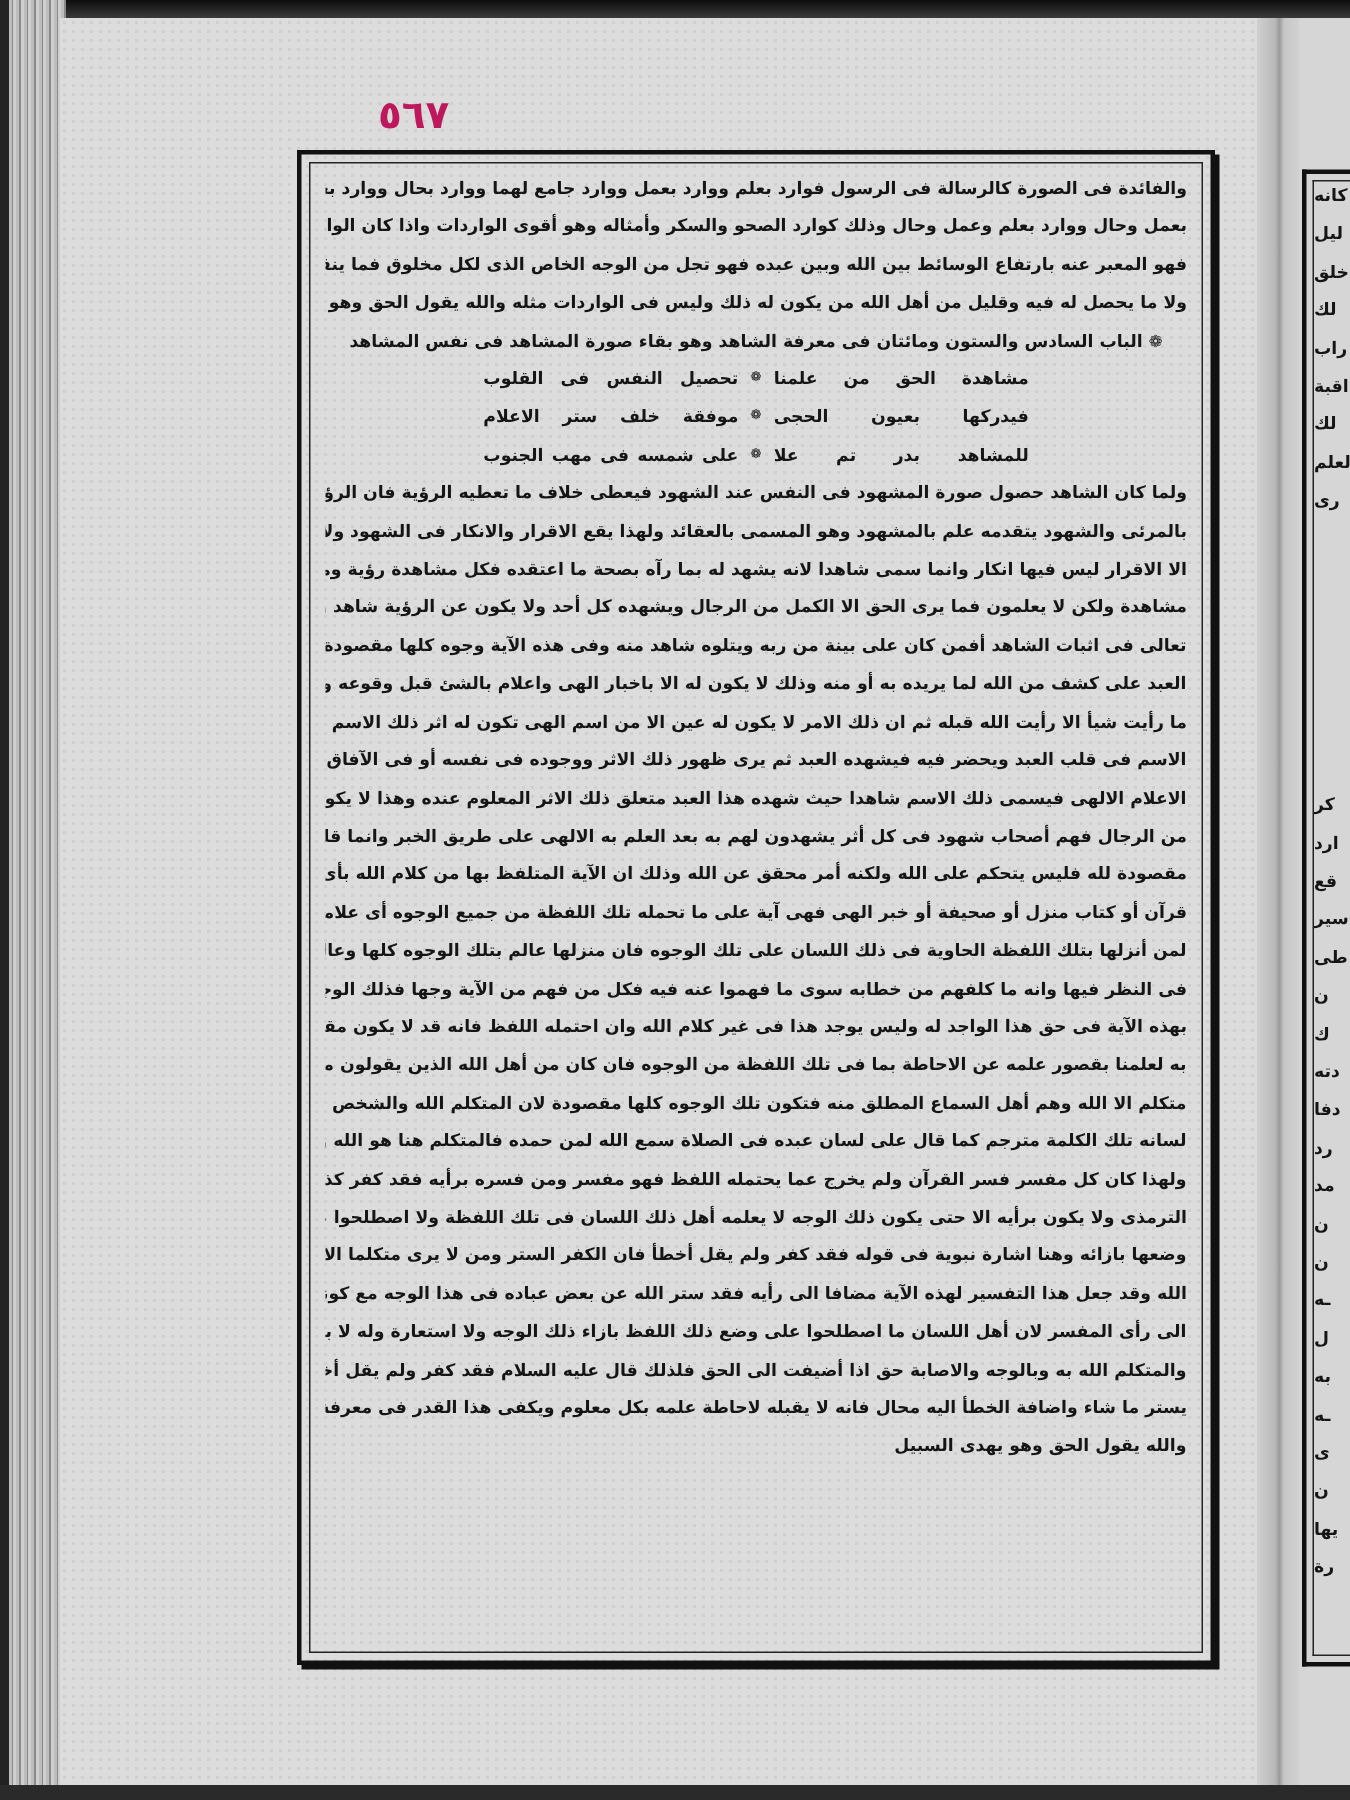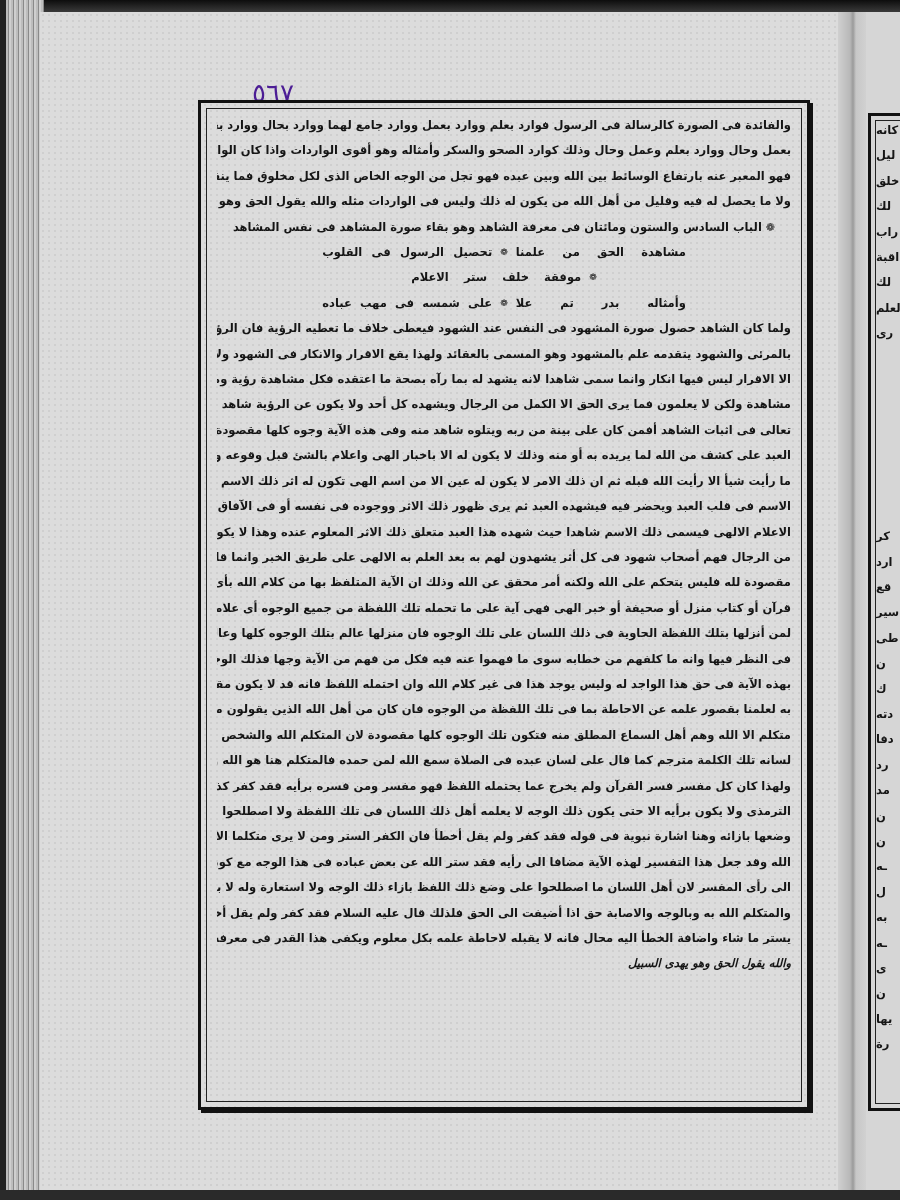--- a/index.html
+++ b/index.html
@@ -35,42 +35,42 @@
   }
   .gutter {
     position:absolute; left:838px; top:12px; width:30px; height:1178px;
     background:linear-gradient(90deg,#d0d0d0,#b8b8b8 40%,#9a9a9a 50%,#c7c7c7 60%,#d3d3d3);
   }
   .next-page {
     position:absolute; left:866px; top:12px; width:34px; height:1178px;
     background:#d6d6d6;
   }
   .page-number {
-    position:absolute; left:252px; top:78px;
-    font-family:"DejaVu Sans", sans-serif; font-weight:normal; font-size:26px;
-    color:#4c1d95; direction:rtl; letter-spacing:1px;
+    position:absolute; left:252px; top:62px;
+    font-family:"DejaVu Sans", sans-serif; font-weight:bold; font-size:26px;
+    color:#be185d; direction:rtl; letter-spacing:1px;
   }
   .frame {
     position:absolute; left:198px; top:100px; width:612px; height:1010px;
     border:3px solid #111; box-sizing:border-box;
     box-shadow: 3px 3px 0 #111;
   }
   .frame-inner {
     position:absolute; left:5px; top:5px; right:5px; bottom:5px;
     border:1.5px solid #222; box-sizing:border-box;
     padding:4px 10px 4px 10px;
   }
   .text {
     direction:rtl; text-align:justify; text-align-last:justify;
     font-family:"DejaVu Sans", sans-serif; font-size:11.5px; font-weight:bold;
     color:#151515; line-height:25.4px;
   }
   .line { display:block; white-space:nowrap; overflow:hidden; text-align:justify; text-align-last:justify; }
   .line.center { text-align:center; text-align-last:center; }
-  .line.last { text-align:right; text-align-last:right;font-style:italic; }
+  .line.last { text-align:right; text-align-last:right; }
   .verse { display:flex; justify-content:center; gap:8px; direction:rtl; }
   .verse .hemi { min-width:170px; text-align:center; }
   .verse .star { font-size:9px; }
   .chapter-mark { font-size:11px; }
 
   
   .next-frame {
     position:absolute; left:868px; top:113px; width:40px; height:998px;
     border-left:3px solid #111; border-top:3px solid #111; border-bottom:3px solid #111;
     box-sizing:border-box;
@@ -108,30 +108,31 @@
         <span class="line center">ولا ما يحصل له فيه وقليل من أهل الله من يكون له ذلك وليس فى الواردات مثله والله يقول الحق وهو يهدى السبيل</span>
 
         <span class="line center">
           <span class="chapter-mark">❁</span>
           <span>الباب السادس والستون ومائتان فى معرفة الشاهد وهو بقاء صورة المشاهد فى نفس المشاهد</span>
         </span>
 
         <div class="verse">
           <span class="hemi">مشاهدة الحق من علمنا</span>
           <span class="star">❁</span>
-          <span class="hemi">تحصيل الرسول فى القلوب</span>
+          <span class="hemi">تحصيل النفس فى القلوب</span>
         </div>
         <div class="verse">
+          <span class="hemi">فيدركها بعيون الحجى</span>
           <span class="star">❁</span>
           <span class="hemi">موفقة خلف ستر الاعلام</span>
         </div>
         <div class="verse">
-          <span class="hemi">وأمثاله بدر تم علا</span>
+          <span class="hemi">للمشاهد بدر تم علا</span>
           <span class="star">❁</span>
-          <span class="hemi">على شمسه فى مهب عباده</span>
+          <span class="hemi">على شمسه فى مهب الجنوب</span>
         </div>
 
         <span class="line">ولما كان الشاهد حصول صورة المشهود فى النفس عند الشهود فيعطى خلاف ما تعطيه الرؤية فان الرؤية لا يتقدمها علم</span>
         <span class="line">بالمرئى والشهود يتقدمه علم بالمشهود وهو المسمى بالعقائد ولهذا يقع الاقرار والانكار فى الشهود ولا يكون فى الرؤية</span>
         <span class="line">الا الاقرار ليس فيها انكار وانما سمى شاهدا لانه يشهد له بما رآه بصحة ما اعتقده فكل مشاهدة رؤية وما كل رؤية</span>
         <span class="line">مشاهدة ولكن لا يعلمون فما يرى الحق الا الكمل من الرجال ويشهده كل أحد ولا يكون عن الرؤية شاهد وقال الله</span>
         <span class="line">تعالى فى اثبات الشاهد أفمن كان على بينة من ربه ويتلوه شاهد منه وفى هذه الآية وجوه كلها مقصودة لله فيكون</span>
         <span class="line">العبد على كشف من الله لما يريده به أو منه وذلك لا يكون له الا باخبار الهى واعلام بالشئ قبل وقوعه وهو قول الصديق</span>
         <span class="line">ما رأيت شيأ الا رأيت الله قبله ثم ان ذلك الامر لا يكون له عين الا من اسم الهى تكون له اثر ذلك الاسم فيقوم</span>
         <span class="line">الاسم فى قلب العبد ويحضر فيه فيشهده العبد ثم يرى ظهور ذلك الاثر ووجوده فى نفسه أو فى الآفاق الذى تقدم له به</span>

